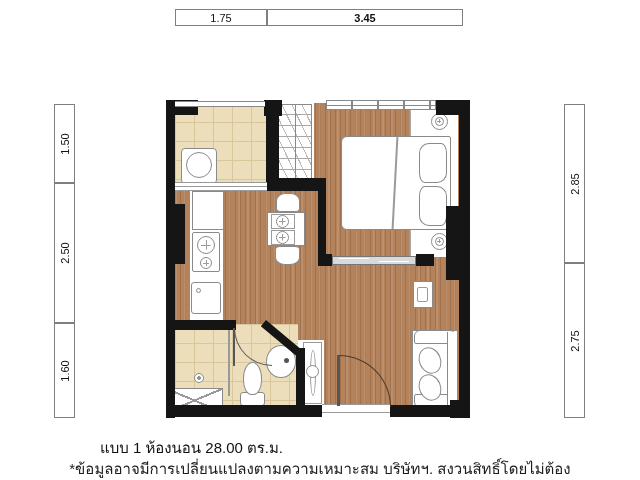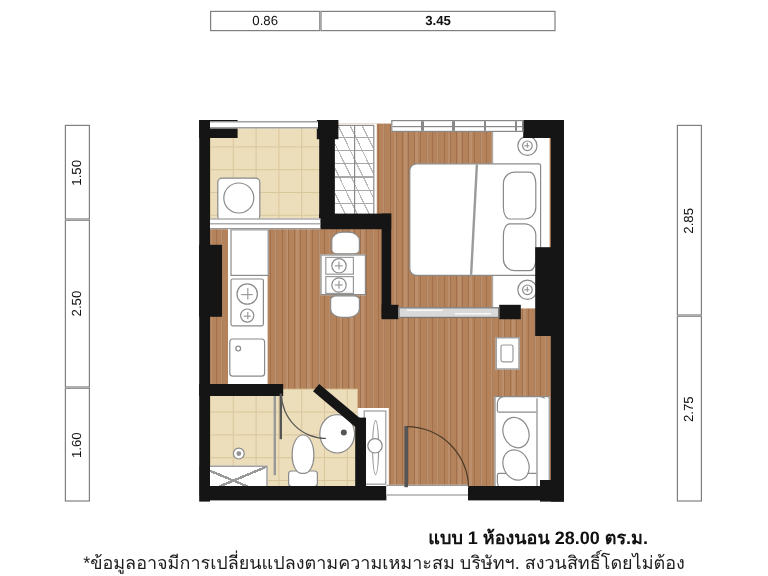--- a/index.html
+++ b/index.html
@@ -46,30 +46,30 @@
   .rail{background:#fff;border-top:1px solid #888;border-bottom:1px solid #888;}
   .thresh{background:#fff;border-top:1px solid #9a9a9a;border-bottom:1px solid #9a9a9a;}
 
   .arc-tr{border-top:1.5px solid #4c3b2a;border-right:1.5px solid #4c3b2a;border-top-right-radius:100%;}
   .arc-bl{border-bottom:1.5px solid #555;border-left:1.5px solid #555;border-bottom-left-radius:100%;}
 
   .xhatch{background-color:#fff;border:1px solid #8a8a8a;
       background-image:linear-gradient(to top right,transparent calc(50% - 1px),#999 calc(50% - 1px) calc(50% + 1px),transparent calc(50% + 1px)),
                        linear-gradient(to bottom right,transparent calc(50% - 1px),#999 calc(50% - 1px) calc(50% + 1px),transparent calc(50% + 1px));}
 
-  .title{font-weight:bold;font-size:15px;text-align:right;color:#111;}
+  .title{font-weight:normal;font-size:15px;text-align:left;color:#111;}
   .disclaimer{font-size:15px;text-align:center;color:#1c1c1c;}
 </style>
 </head>
 <body>
 
 <div class="stage">
 
   <div class="abs dimbox" style="left:175px;top:9px;width:92px;height:17px;">
-      <span>0.86</span>
+      <span>1.75</span>
     </div>
   <div class="abs dimbox" style="left:267px;top:9px;width:196px;height:17px;font-weight:bold;">
       <span>3.45</span>
     </div>
 
   <div class="abs dimbox vert" style="left:54px;top:104px;width:21px;height:79px;">
       <span>1.50</span>
     </div>
   <div class="abs dimbox vert" style="left:54px;top:183px;width:21px;height:140px;">
       <span>2.50</span>

